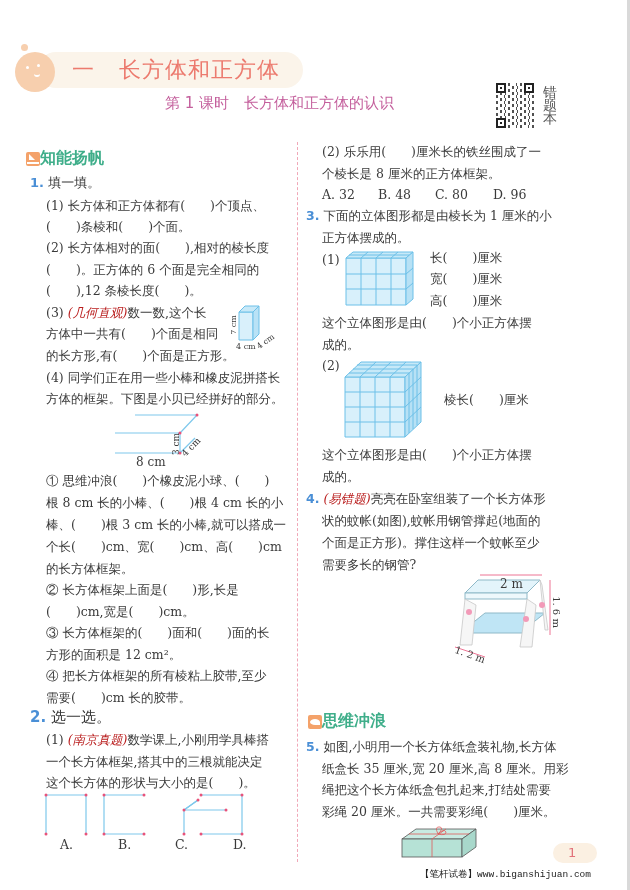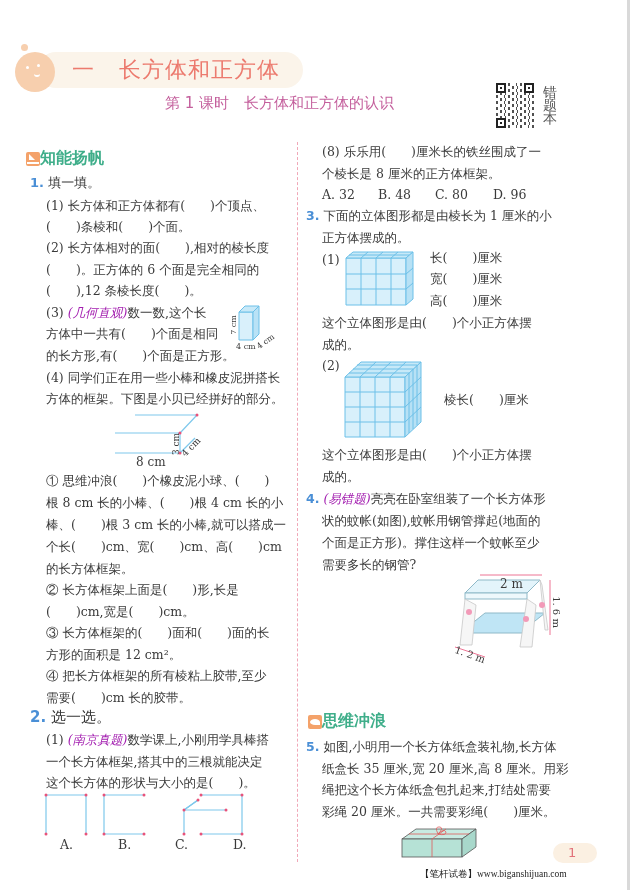--- a/index.html
+++ b/index.html
@@ -33,26 +33,26 @@
   
   .section-head { position: absolute; display: flex; align-items: center; font-family: "DejaVu Sans", sans-serif; font-size: 16px; font-weight: bold; color: #3fae8a; }
   .sec-icon { width: 14px; height: 14px; border-radius: 2px; background: #f4a26a; position: relative; overflow: hidden; }
   .sec-icon.sail::after { content: ""; position: absolute; left: 3px; top: 2px; border-left: 6px solid #fff; border-top: 6px solid transparent; }
   .sec-icon.sail::before { content: ""; position: absolute; left: 1px; bottom: 2px; width: 12px; height: 2px; background: #fff; }
   .sec-icon.dolphin::after { content: ""; position: absolute; left: 2px; top: 4px; width: 10px; height: 6px; border-radius: 50% 50% 0 50%; background: #fff; }
 
   .qnum { color: #4a8fd6; font-family: "DejaVu Sans", sans-serif; font-weight: bold; }
   .qtitle { font-family: "DejaVu Sans", sans-serif; font-weight: normal; color: #333; }
   .line { position: absolute; font-size: 12.5px; line-height: 14px; white-space: pre; color: #3a3a3a; }
-  .tag { color: #a21caf; font-style: italic; }
+  .tag { color: #b91c1c; font-style: italic; }
 
   svg { position: absolute; overflow: visible; }
   .page-num-pill { position: absolute; left: 553px; top: 843px; width: 44px; height: 20px; background: #fbf0e2; border-radius: 10px; }
   .page-num { position: absolute; left: 568px; top: 845px; font-family: "DejaVu Sans", sans-serif; font-size: 13px; color: #e2727a; }
-  .footer { position: absolute; left: 420px; top: 868px; font-family: Liberation Serif, serif; font-size: 9.5px; color: #222; white-space: pre; }
+  .footer { position: absolute; left: 420px; top: 868px; font-family: Liberation Mono, monospace; font-size: 9.5px; color: #222; white-space: pre; }
 </style>
 </head>
 <body>
 
 <div class="right-edge"></div>
 
 <div class="chapter-band"></div>
 <div class="mascot-antenna"></div>
 <div class="mascot"></div>
 <div class="mascot-eye" style="left:26px;top:66px"></div>
@@ -160,21 +160,21 @@
       <circle cx="196" cy="5" r="1.5"></circle>
       <circle cx="196" cy="44" r="1.5"></circle>
       <circle cx="155" cy="44" r="1.5"></circle>
   </g>
 </svg>
 <div class="line" style="left:60px;top:838px">A.</div>
 <div class="line" style="left:118px;top:838px">B.</div>
 <div class="line" style="left:175px;top:838px">C.</div>
 <div class="line" style="left:233px;top:838px">D.</div>
 
-<div class="line" style="left:322px;top:145px">(8) 乐乐用(　　)厘米长的铁丝围成了一</div>
+<div class="line" style="left:322px;top:145px">(2) 乐乐用(　　)厘米长的铁丝围成了一</div>
 <div class="line" style="left:322px;top:167px">个棱长是 8 厘米的正方体框架。</div>
 <div class="line" style="left:322px;top:188px">A. 32</div>
 <div class="line" style="left:378px;top:188px">B. 48</div>
 <div class="line" style="left:435px;top:188px">C. 80</div>
 <div class="line" style="left:493px;top:188px">D. 96</div>
 
 <div class="line" style="left:306px;top:209px"><span class="qnum">3.</span> <span>下面的立体图形都是由棱长为 1 厘米的小</span></div>
 <div class="line" style="left:322px;top:231px">正方体摆成的。</div>
 <div class="line" style="left:322px;top:253px">(1)</div>
 

